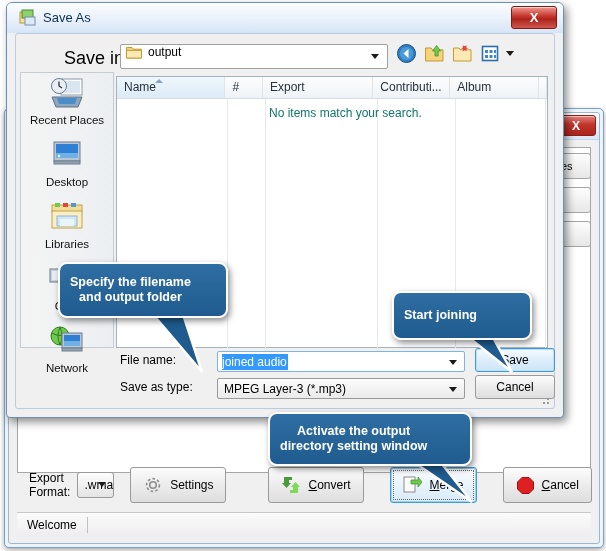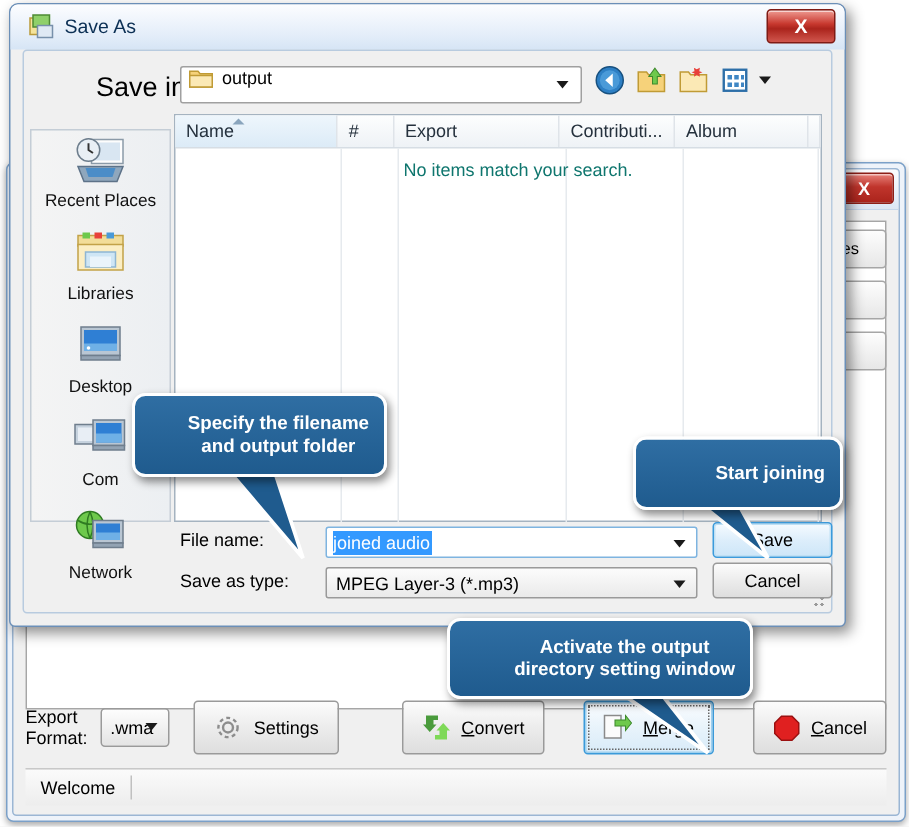--- a/index.html
+++ b/index.html
@@ -46,22 +46,22 @@
   .side-btn{
     width:58px;height:24px;margin-bottom:8px;
     background:linear-gradient(#fdfdfd,#e7e7e7);
     border:1px solid #a6a6a6;border-radius:3px;
     font-size:11px;display:flex;align-items:center;justify-content:center;
     overflow:hidden;white-space:nowrap;
   }
 
   
   .toolbar{
-    position:absolute;left:4px;right:8px;bottom:34px;height:48px;
-    display:flex;align-items:center;
+    position:absolute;left:17px;right:8px;bottom:34px;height:48px;
+    display:flex;align-items:center;justify-content:center;
   }
   .tb-label{font-size:12px;margin-left:4px;margin-right:7px;}
   .combo{
     width:72px;height:24px;
     background:linear-gradient(#fdfdfd,#e4e4e4);
     border:1px solid #9a9a9a;border-radius:3px;
     display:flex;align-items:center;padding-left:6px;position:relative;
     font-size:12px;
   }
   .combo .arrow{
@@ -138,21 +138,21 @@
   .navicons{position:absolute;left:376px;top:-1px;display:flex;align-items:center;gap:7px;}
   .navicons .ic{width:21px;height:21px;}
   .viewsarrow{
     width:0;height:0;margin-left:-2px;
     border-left:4px solid transparent;border-right:4px solid transparent;
     border-top:5px solid #1a1a1a;
   }
 
   
   .places{
-    position:absolute;left:4px;top:52px;width:92px;bottom:60px;
+    position:absolute;left:4px;top:38px;width:92px;bottom:60px;
     background:linear-gradient(90deg,#f4f4f4,#eceff2);
     border:1px solid #c4cdd6;
   }
   .place{
     width:100%;height:62px;display:flex;flex-direction:column;
     align-items:center;justify-content:flex-start;padding-top:4px;
     box-sizing:border-box;
   }
   .place .plabel{font-size:11.5px;margin-top:3px;color:#111;}
   .place .pic{width:38px;height:34px;}
@@ -223,25 +223,24 @@
       radial-gradient(circle at 9px 5px,#9a9a9a 1px,transparent 1.2px);
   }
 
   
   .callout{
     position:absolute;
     background:linear-gradient(#2f6ea3,#1f5b8e);
     border:2px solid #ffffff;border-radius:9px;
     color:#fff;font-weight:bold;font-size:12.5px;
     text-align:center;
-    display:flex;align-items:center;justify-content:flex-end;
+    display:flex;align-items:center;justify-content:flex-start;
     box-shadow:2px 3px 6px rgba(0,0,0,.45);
     line-height:15px;
     z-index:60;
-    margin-left:30px;
   }
   .ctail{position:absolute;z-index:59;}
 
   .ctext-wrap{padding:2px 10px;}
 </style>
 </head>
 <body>
 
 <div class="root">
 
@@ -367,39 +366,39 @@
             <rect x="15" y="4" width="17" height="12" fill="#d9e6f2"></rect>
             <circle cx="11" cy="9" r="7.5" fill="#e9eff5" stroke="#6d7d8c"></circle>
             <path d="M11 4.5 L11 9 L14 11" stroke="#333" stroke-width="1.3" fill="none"></path>
             <path d="M4 20 L34 20 L30 30 L8 30 Z" fill="#8fa7bd" stroke="#5d7288"></path>
             <path d="M9 21 L29 21 L27 27 L11 27 Z" fill="#4b8dc8"></path>
           </svg>
           <span class="plabel">Recent Places</span>
         </div>
         <div class="place">
           <svg class="pic" viewBox="0 0 38 34">
+            <rect x="6" y="3" width="26" height="19" fill="#b9c6d3" stroke="#6f7e8d"></rect>
+            <rect x="8" y="5" width="22" height="14" fill="#2f7fd4"></rect>
+            <rect x="8" y="14" width="22" height="5" fill="#6fb0e6"></rect>
+            <circle cx="11" cy="17" r="1.2" fill="#fff"></circle>
+            <rect x="6" y="22" width="26" height="3" fill="#93a3b3" stroke="#6f7e8d"></rect>
+          </svg>
+          <span class="plabel">Desktop</span>
+        </div>
+        <div class="place">
+          <svg class="pic" viewBox="0 0 38 34">
             <rect x="4" y="4" width="30" height="7" fill="#f2dd99" stroke="#c2a248"></rect>
             <rect x="7" y="2" width="5" height="4" fill="#6ec94c"></rect>
             <rect x="15" y="2" width="5" height="4" fill="#e8403a"></rect>
             <rect x="23" y="2" width="5" height="4" fill="#4a9ad8"></rect>
             <rect x="4" y="10" width="30" height="17" fill="#fbeec4" stroke="#c2a248"></rect>
             <rect x="9" y="15" width="20" height="10" fill="#cfe6f5" stroke="#8fb6d3"></rect>
             <rect x="12" y="18" width="14" height="7" fill="#eaf4fb"></rect>
           </svg>
           <span class="plabel">Libraries</span>
-        </div>
-        <div class="place">
-          <svg class="pic" viewBox="0 0 38 34">
-            <rect x="6" y="3" width="26" height="19" fill="#b9c6d3" stroke="#6f7e8d"></rect>
-            <rect x="8" y="5" width="22" height="14" fill="#2f7fd4"></rect>
-            <rect x="8" y="14" width="22" height="5" fill="#6fb0e6"></rect>
-            <circle cx="11" cy="17" r="1.2" fill="#fff"></circle>
-            <rect x="6" y="22" width="26" height="3" fill="#93a3b3" stroke="#6f7e8d"></rect>
-          </svg>
-          <span class="plabel">Desktop</span>
         </div>
         <div class="place">
           <svg class="pic" viewBox="0 0 38 34">
             <rect x="2" y="6" width="17" height="13" fill="#c6d2de" stroke="#6f7e8d"></rect>
             <rect x="4" y="8" width="13" height="9" fill="#e8eef5"></rect>
             <rect x="14" y="3" width="21" height="17" fill="#b9c6d3" stroke="#6f7e8d"></rect>
             <rect x="16" y="5" width="17" height="13" fill="#2f7fd4"></rect>
             <rect x="16" y="12" width="17" height="6" fill="#6fb0e6"></rect>
             <rect x="14" y="20" width="21" height="3" fill="#93a3b3" stroke="#6f7e8d"></rect>
           </svg>

